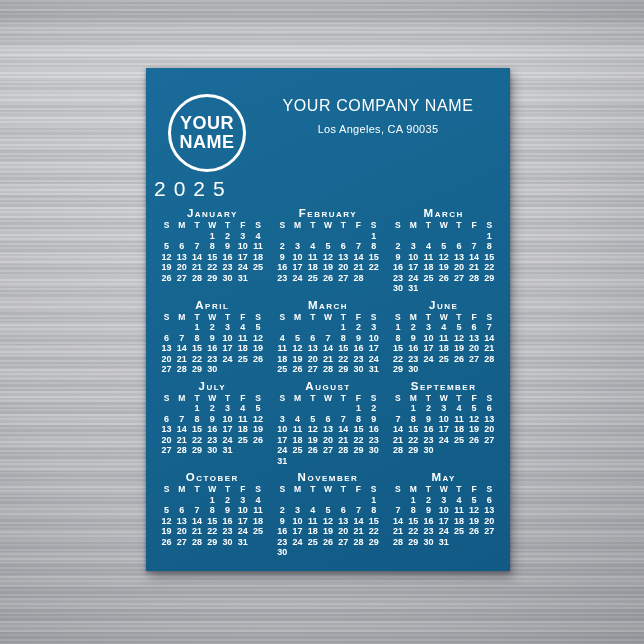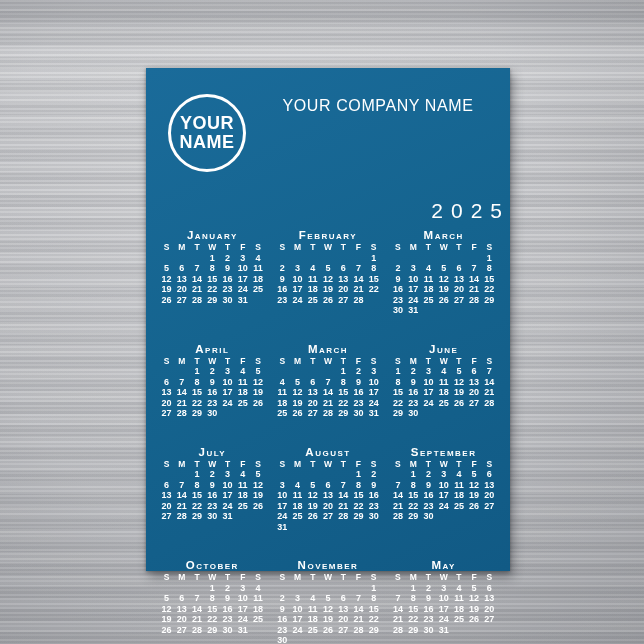--- a/index.html
+++ b/index.html
@@ -61,36 +61,35 @@
     font-size: 16px; line-height: 22px; letter-spacing: 0.6px; font-weight: normal;
     margin-bottom: 5px; white-space: nowrap;
   }
   .contact-line {
     font-size: 11px; line-height: 14.5px; letter-spacing: 0.3px;
   }
 
   
   .year {
     position: absolute; left: 0; right: 0; top: 109px;
-    text-align: right; font-size: 21px; letter-spacing: 8px;
+    text-align: left; font-size: 21px; letter-spacing: 8px;
     text-indent: 8px; 
-    margin-top: 22px;
   }
 
   
   .months {
     position: absolute; left: 13px; right: 13px; top: 139px;
     display: grid; grid-template-columns: repeat(3, 1fr);
     column-gap: 9px; row-gap: 5px;
     align-items: start;
   }
   .month { text-align: center; }
   .mtitle {
     font-variant: small-caps; font-weight: bold;
-    font-size: 11.5px; line-height: 13px; letter-spacing: 1.5px; margin-top: 22px;
+    font-size: 11.5px; line-height: 13px; letter-spacing: 1.5px;
   }
   .mgrid {
     display: grid; grid-template-columns: repeat(7, 1fr);
   }
   .dh {
     font-weight: bold; font-size: 8.5px; line-height: 10.5px; letter-spacing: 0;
   }
   .dc {
     font-weight: bold; font-size: 9px; line-height: 10.5px;
   }
@@ -101,20 +100,21 @@
 <div class="scene">
   <div class="card">
 
     <div class="logo">
       <span>YOUR</span>
       <span>NAME</span>
     </div>
 
     <div class="company-block">
       <div class="company-name">YOUR COMPANY NAME</div>
+      <div class="contact-line">Los Angeles, CA 90035</div>
     </div>
 
     <div class="year">2025</div>
 
     <div class="months" id="months">
         <div class="month">
           <div class="mtitle">January</div>
           <div class="mgrid">
             <div class="dh">S</div>
             <div class="dh">M</div>

